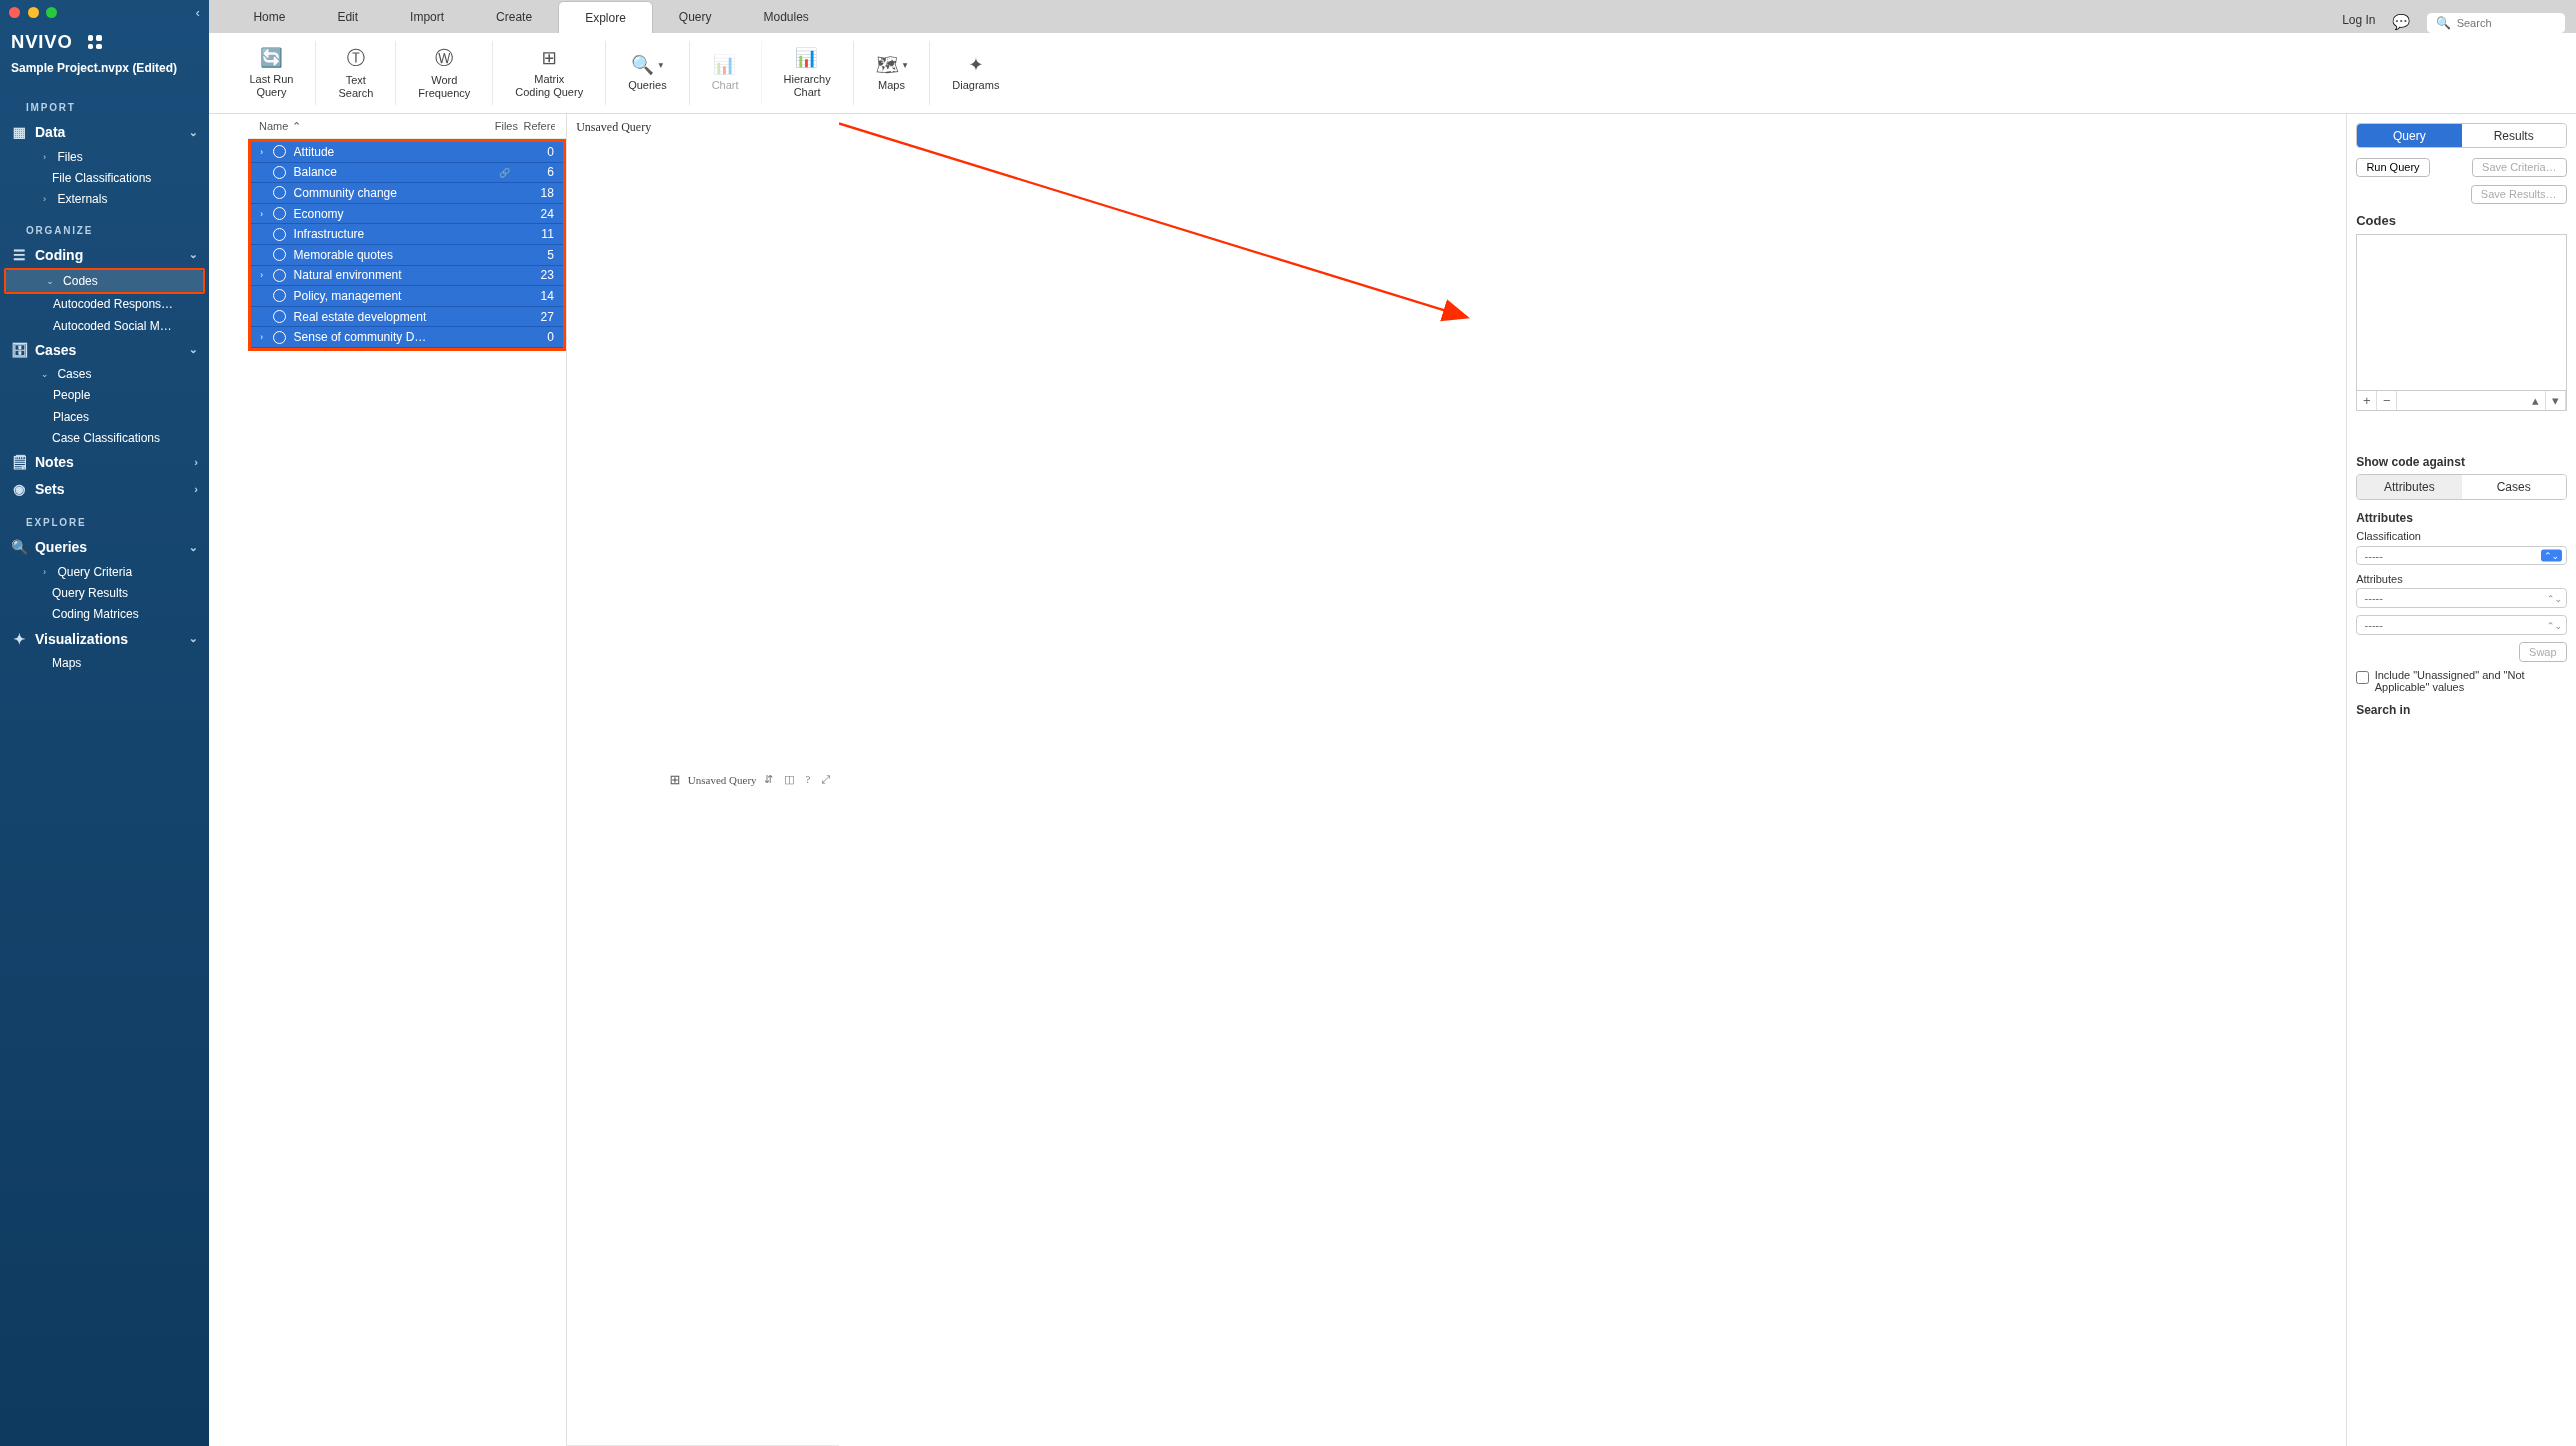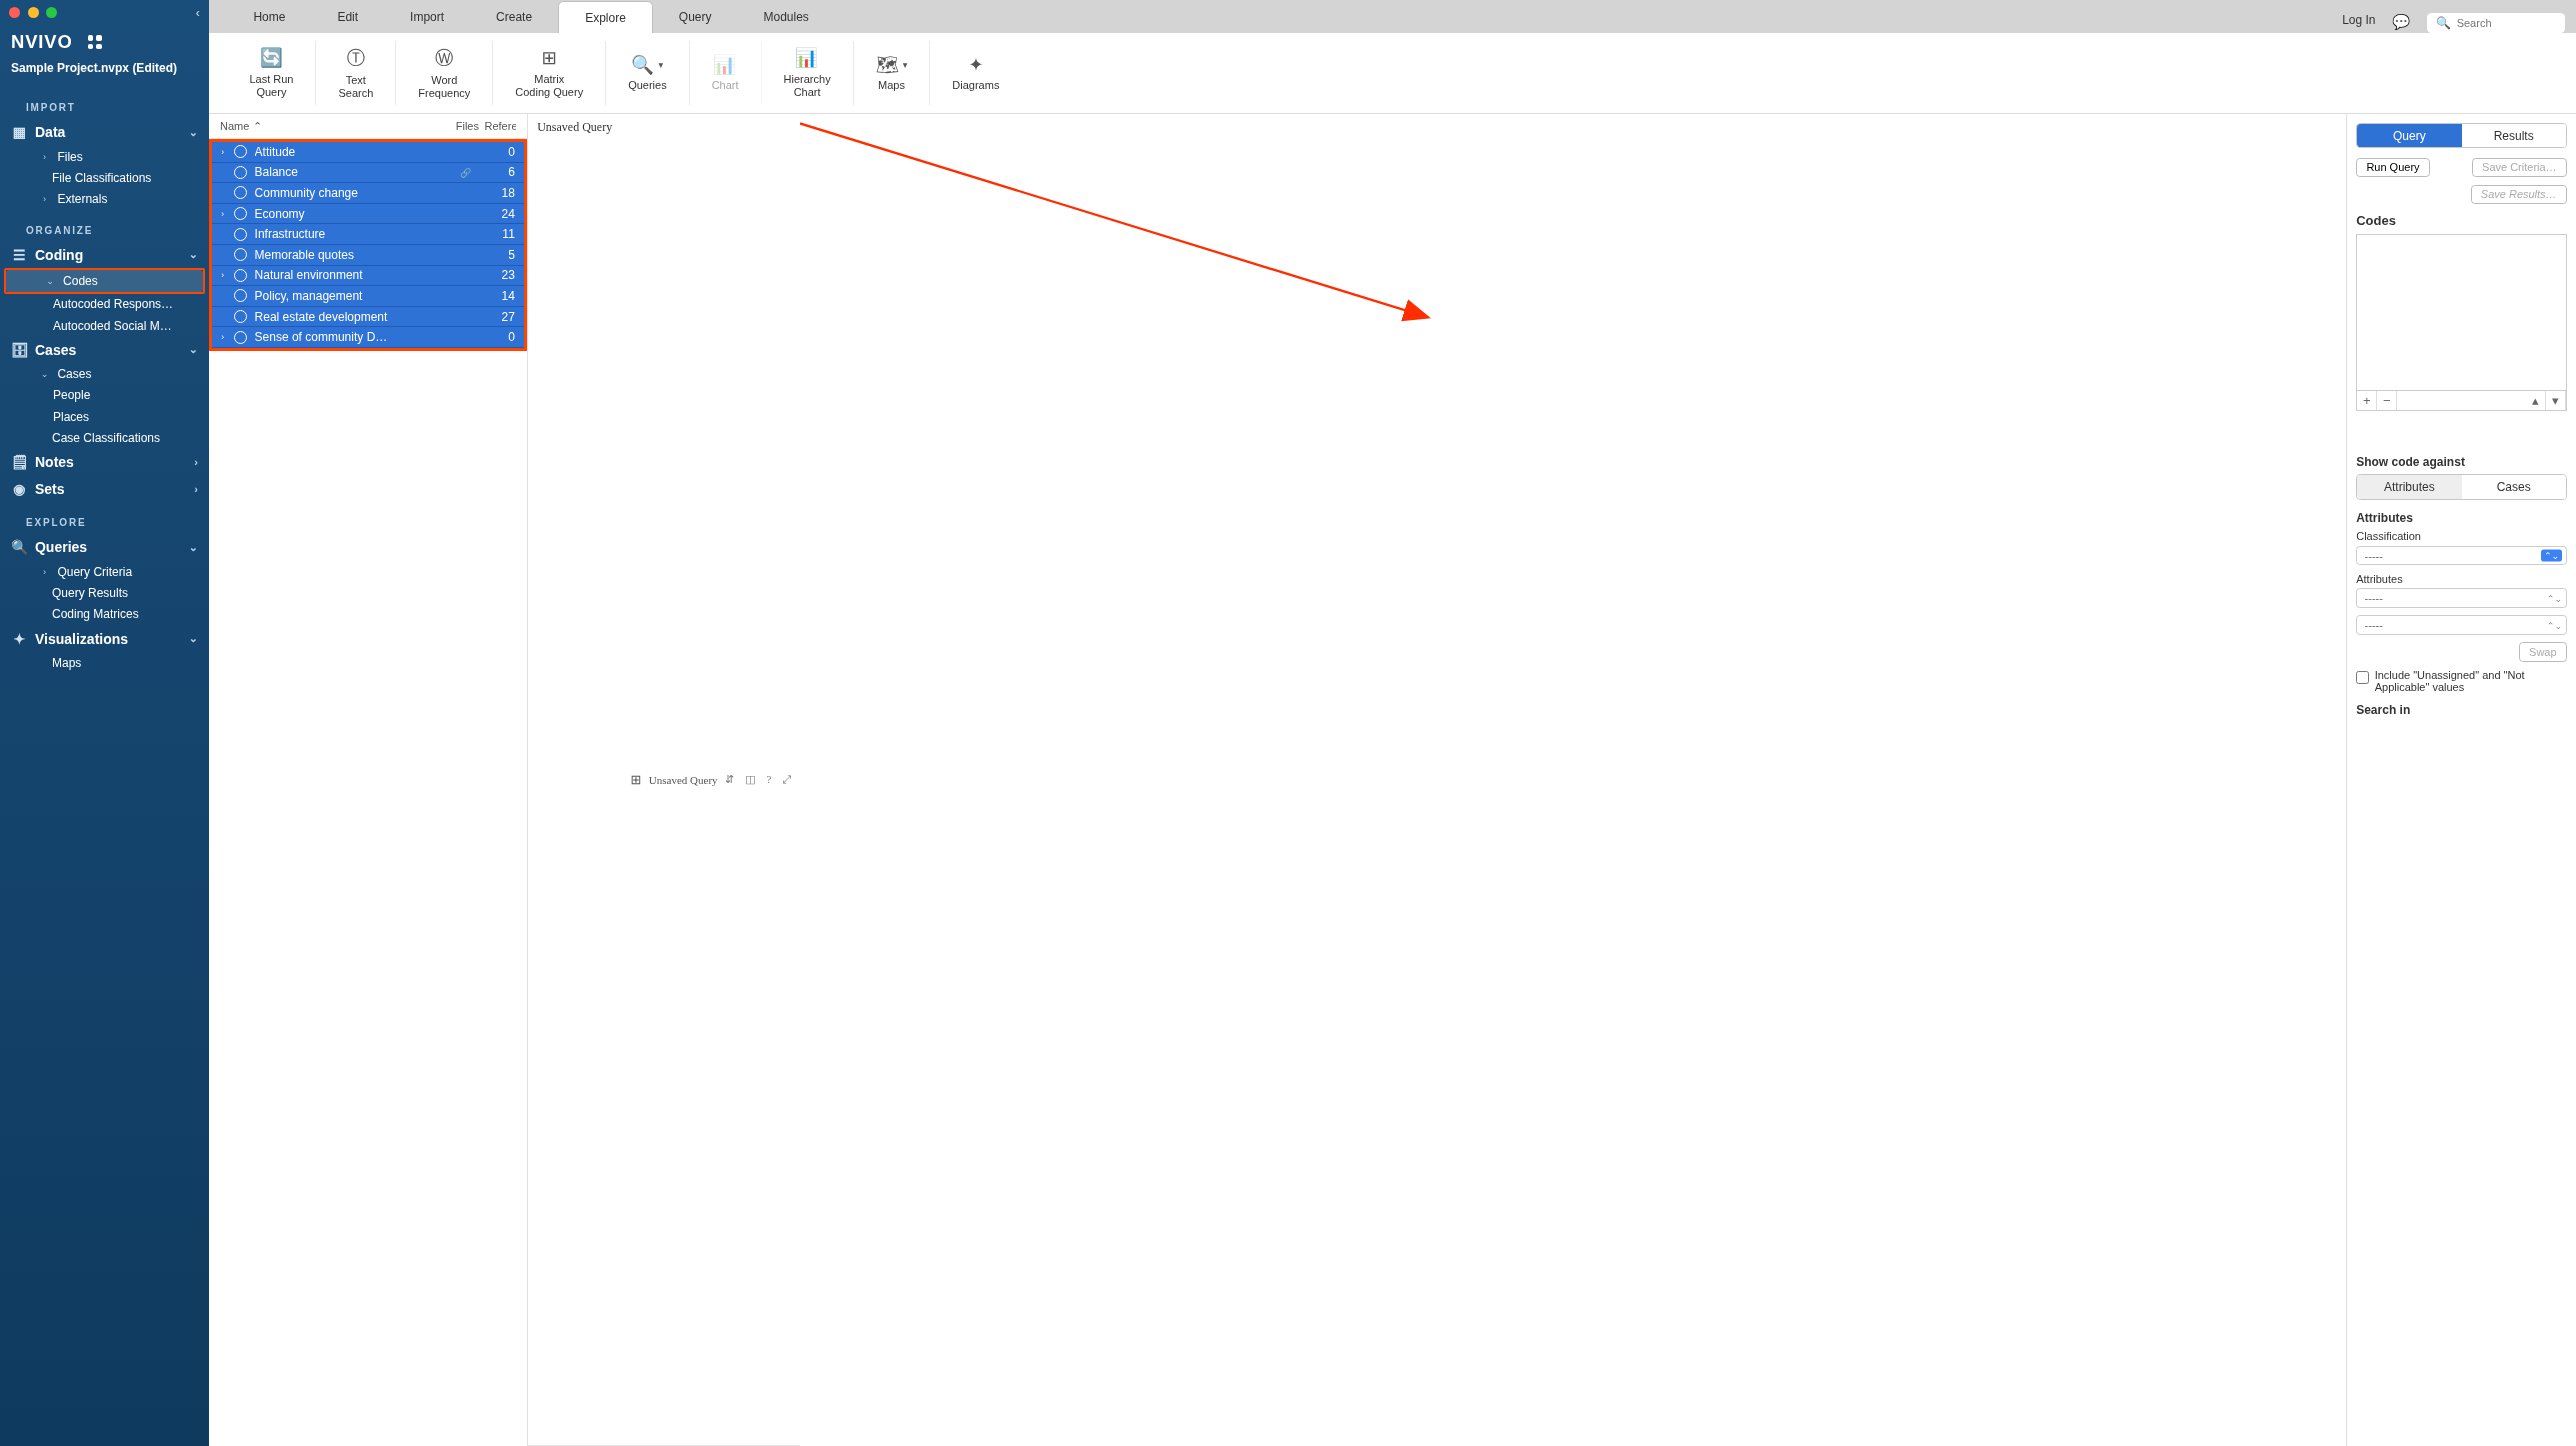--- a/index.html
+++ b/index.html
@@ -39,21 +39,21 @@
 .search-box { background: #fff; border-radius: 4.6px; padding: 2.8px 9.2px; display: flex; align-items: center; gap: 5.5px; width: 138px; color: #888; }
 .search-box input { border: none; outline: none; width: 100%; font-size: 11px; }
 
 .ribbon { height: 81px; background: #fff; border-bottom: 0.9px solid #ddd; display: flex; align-items: center; padding: 0 18.4px; }
 .ribbon-group { display: flex; flex-direction: column; align-items: center; justify-content: center; padding: 0 22px; border-right: 0.9px solid #e8e8e8; height: 64px; cursor: pointer; }
 .ribbon-group:last-child { border-right: none; }
 .ribbon-icon { font-size: 18.4px; color: #555; margin-bottom: 3.7px; display: flex; align-items: center; gap: 3.7px; }
 .ribbon-label { font-size: 11px; color: #333; text-align: center; line-height: 1.2; }
 .ribbon-group.disabled { opacity: 0.45; }
 
-.content { flex: 1; display: flex; overflow: hidden; }
+.content { flex: 1; display: flex; overflow: hidden; padding-left: 39px; }
 
 
 .code-panel { width: 319px; border-right: 0.9px solid #e0e0e0; display: flex; flex-direction: column; position: relative; }
 .code-header { display: flex; padding: 5.5px 11px; font-size: 11px; color: #555; border-bottom: 0.9px solid #e8e8e8; }
 .code-header .col-name { flex: 1; display: flex; align-items: center; gap: 3.7px; }
 .code-header .col-files { width: 46px; text-align: right; }
 .code-header .col-ref { width: 37px; padding-left: 5.5px; overflow: hidden; }
 .code-list { border: 3.7px solid #ff4500; }
 .code-row { display: flex; align-items: center; padding: 2.8px 9.2px; background: #2f72d6; color: #fff; border-bottom: 0.9px solid #1e5bb8; font-size: 12px; }
 .code-row .row-exp { width: 13px; color: #fff; font-size: 8.3px; }
@@ -379,21 +379,21 @@
             <div class="seg-btn active">Query</div>
             <div class="seg-btn">Results</div>
           </div>
         </div>
         <div class="props-pad">
           <div class="props-row">
             <button class="btn">Run Query</button>
             <button class="btn disabled" style="margin-left:auto;">Save Criteria…</button>
           </div>
           <div class="props-row">
-            <button class="btn disabled" style="margin-left:auto;font-style:italic;">Save Results…</button>
+            <button class="btn disabled" style="margin-left:auto;">Save Results…</button>
           </div>
           <div class="props-heading">Codes</div>
           <div class="props-box"></div>
           <div class="props-toolbar">
             <div class="tbtn">+</div>
             <div class="tbtn">−</div>
             <div class="spacer"></div>
             <div class="tbtn">▴</div>
             <div class="tbtn">▾</div>
           </div>

